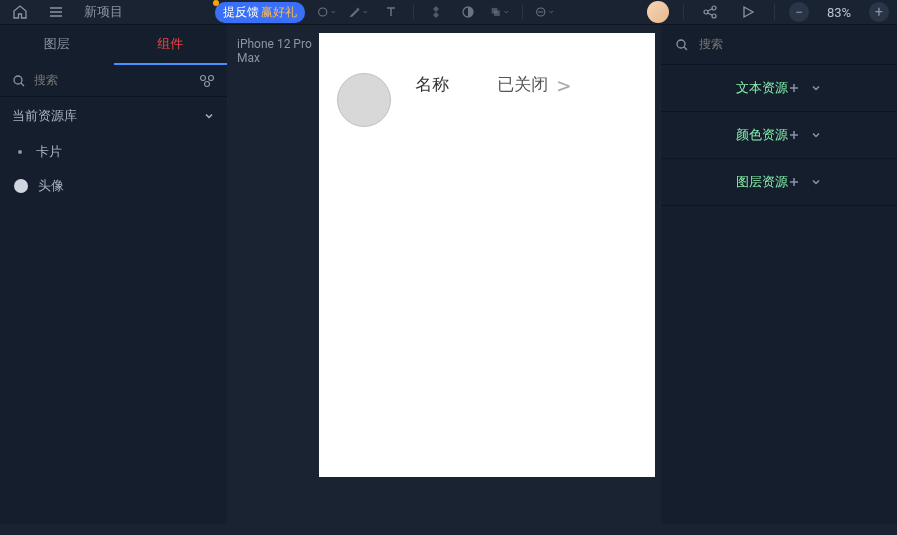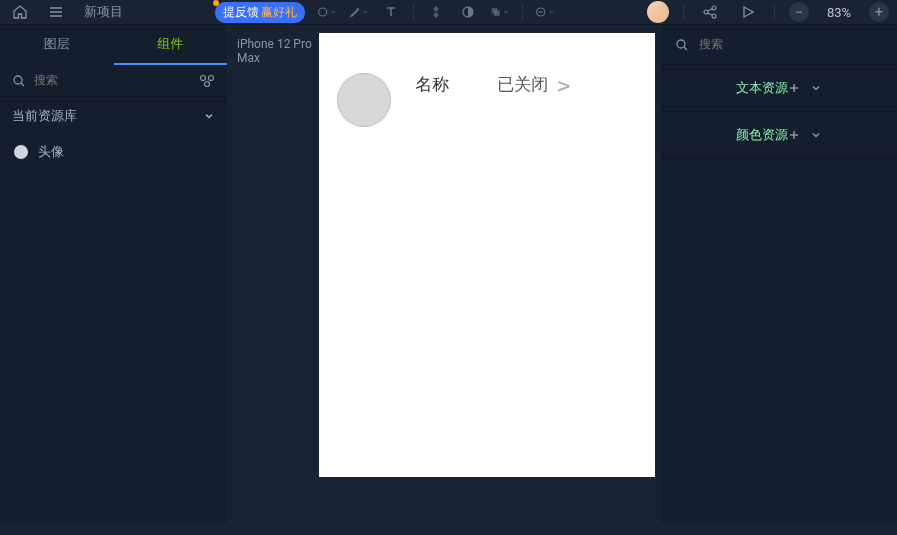--- a/index.html
+++ b/index.html
@@ -136,21 +136,21 @@
     .tab {
       flex: 1;
       display: flex;
       align-items: center;
       justify-content: center;
       cursor: pointer;
       color: #8a94a6;
       border-bottom: 2px solid transparent;
     }
     .tab.active {
-      color: #84cc16;
+      color: #ef4444;
       border-bottom-color: #4a8fff;
     }
     .search-bar {
       display: flex;
       align-items: center;
       padding: 8px 12px;
       gap: 8px;
       border-bottom: 1px solid #0d1520;
     }
     .search-input {
@@ -404,20 +404,24 @@
       </div>
     </div>
     <div class="section-header">
       <span>当前资源库</span>
       <svg width="12" height="12" viewBox="0 0 12 12">
           <path d="M3 4.5 L6 7.5 L9 4.5" fill="none" stroke="currentColor" stroke-width="1.5"></path>
         </svg>
     </div>
     <div class="component-list">
       <div class="component-item">
+        <span class="component-bullet"></span>
+        <span>卡片</span>
+      </div>
+      <div class="component-item">
         <span class="component-circle"></span>
         <span>头像</span>
       </div>
     </div>
   </div>
 
   <div class="canvas-area">
     <div class="canvas-label">iPhone 12 Pro Max</div>
     <div class="canvas-frame">
       <div class="card-row">
@@ -452,15 +456,26 @@
       <span>颜色资源</span>
       <div class="resource-actions">
         <svg width="12" height="12" viewBox="0 0 12 12">
             <path d="M6 2 v8 M2 6 h8" stroke="currentColor" stroke-width="1.5"></path>
           </svg>
         <svg width="12" height="12" viewBox="0 0 12 12">
             <path d="M3 4.5 L6 7.5 L9 4.5" fill="none" stroke="currentColor" stroke-width="1.5"></path>
           </svg>
       </div>
     </div>
+    <div class="resource-section">
+      <span>图层资源</span>
+      <div class="resource-actions">
+        <svg width="12" height="12" viewBox="0 0 12 12">
+            <path d="M6 2 v8 M2 6 h8" stroke="currentColor" stroke-width="1.5"></path>
+          </svg>
+        <svg width="12" height="12" viewBox="0 0 12 12">
+            <path d="M3 4.5 L6 7.5 L9 4.5" fill="none" stroke="currentColor" stroke-width="1.5"></path>
+          </svg>
+      </div>
+    </div>
   </div>
 
 </div>
 
 </body></html>

